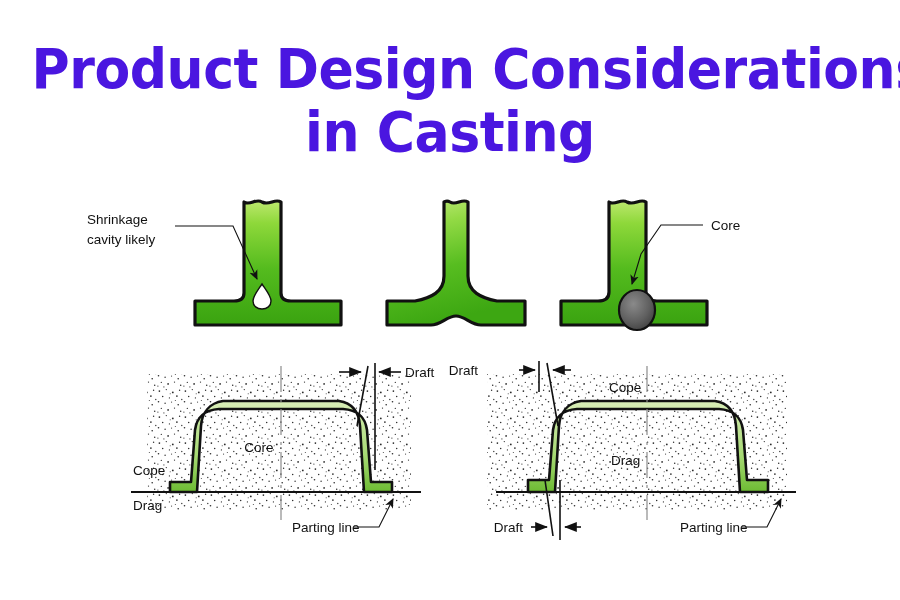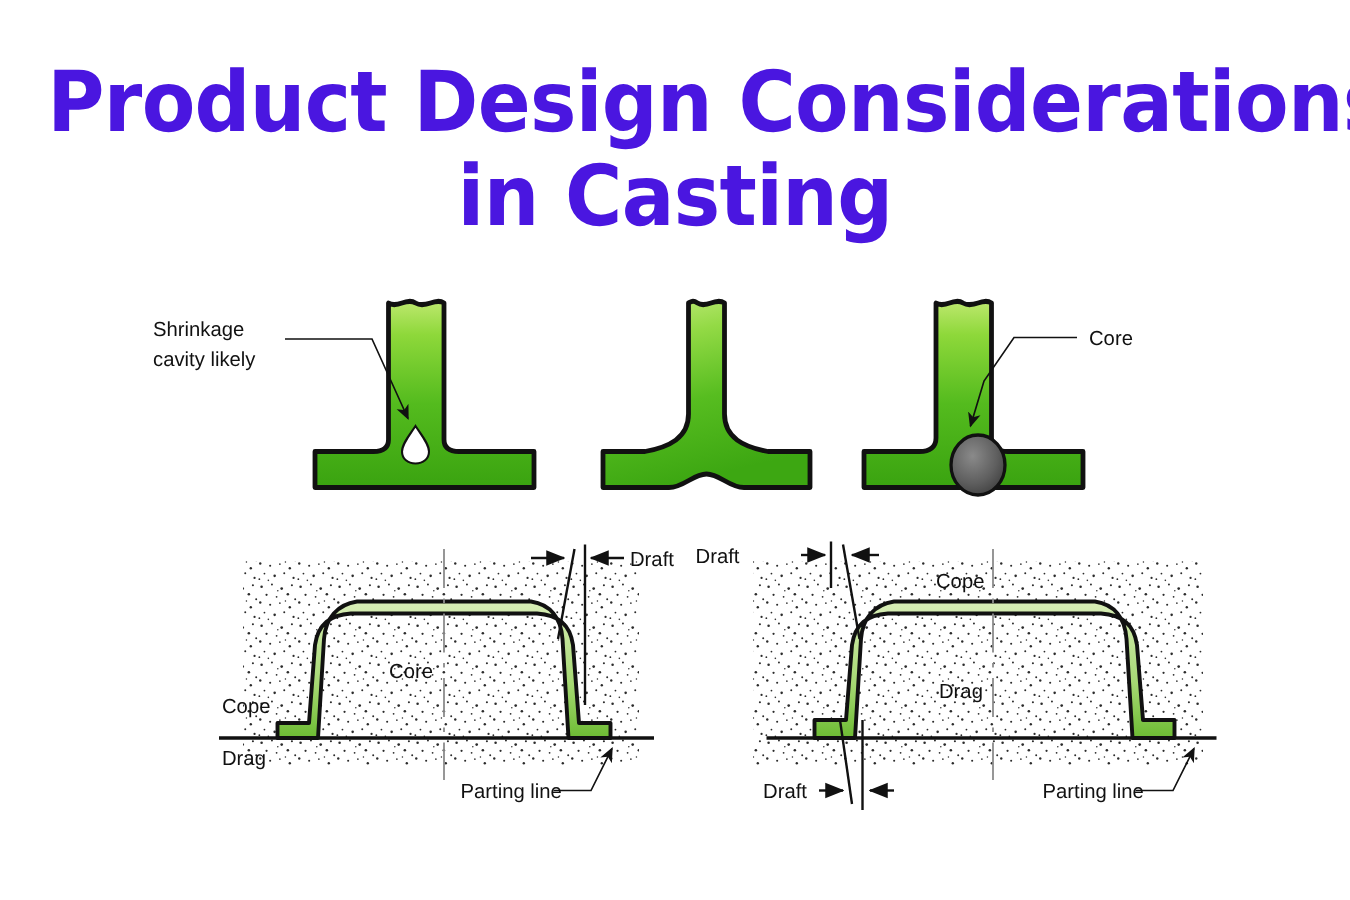--- a/index.html
+++ b/index.html
@@ -40,21 +40,21 @@
     color: #4a16e0;
     transform: scaleX(0.93);
     transform-origin: center center;
     white-space: nowrap;
   }
   #title-line-2 { margin-top: 8px; }
 
   
   #figure-area {
     position: absolute;
-    left: 16px;
+    left: 1px;
     top: 180px;
     width: 876px;
     height: 400px;
   }
   svg.fig { display: block; }
   .lbl {
     font-family: "Liberation Sans", sans-serif;
     font-size: 13.5px;
     fill: #111111;
   }

